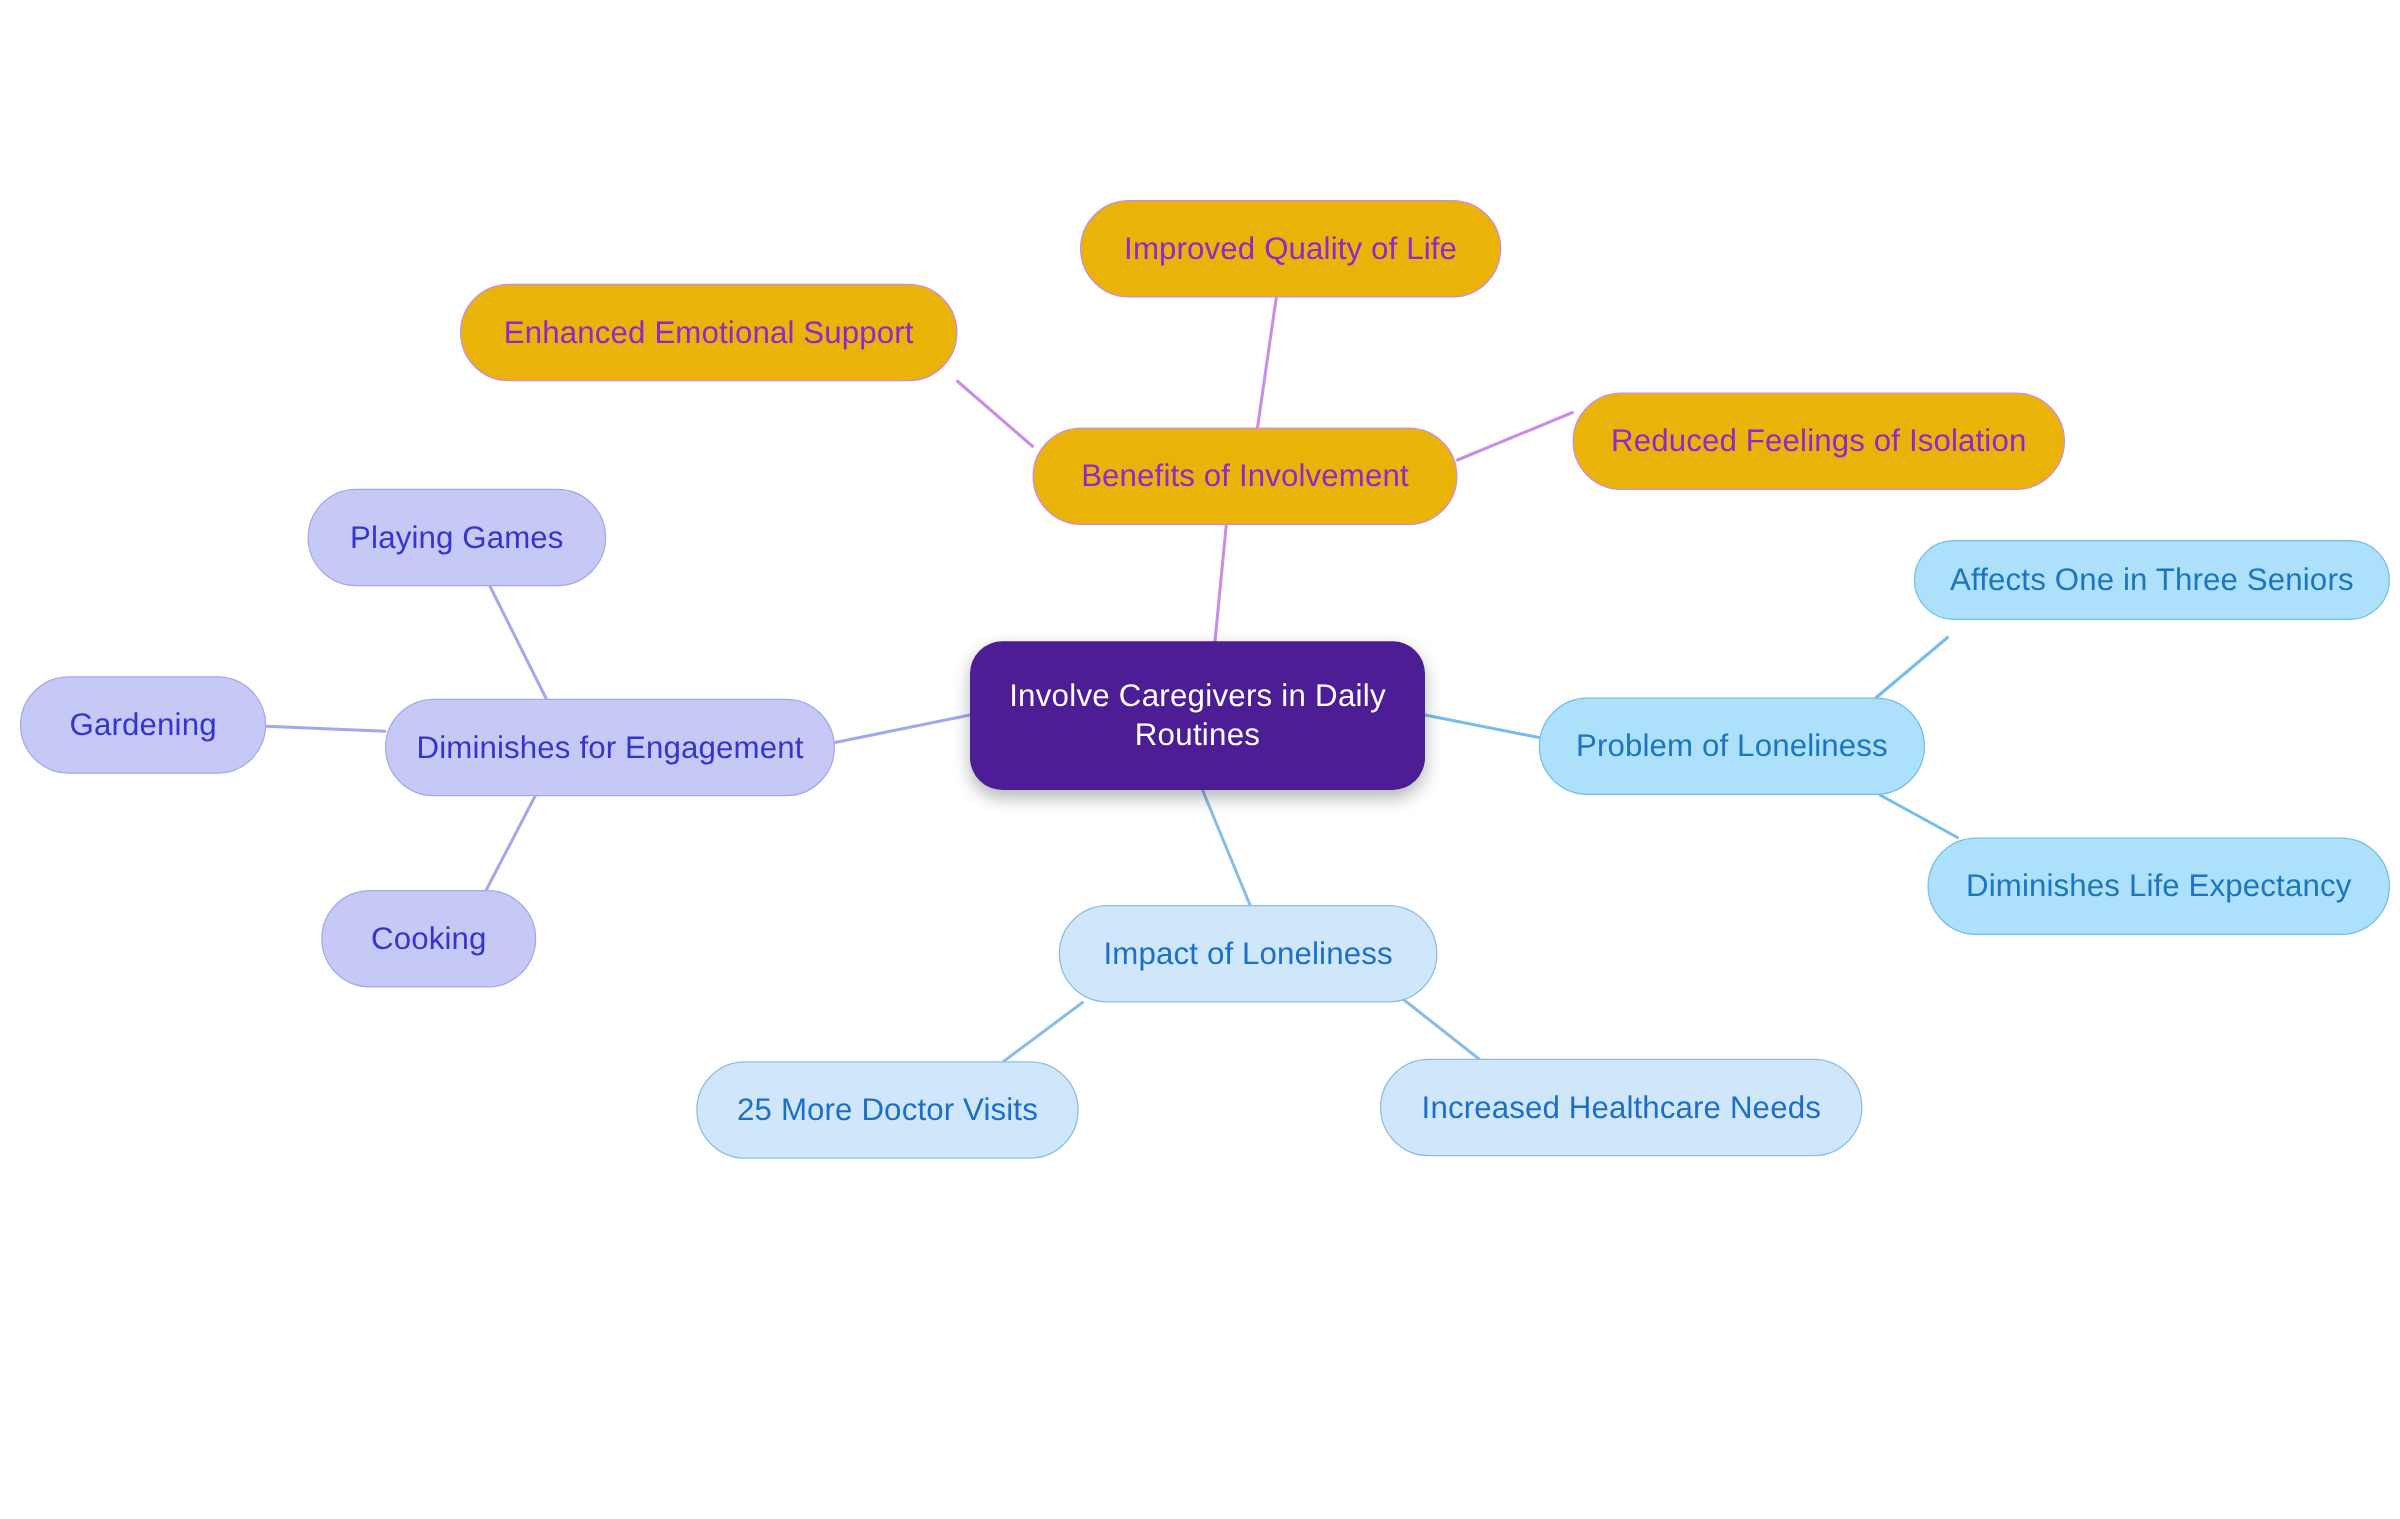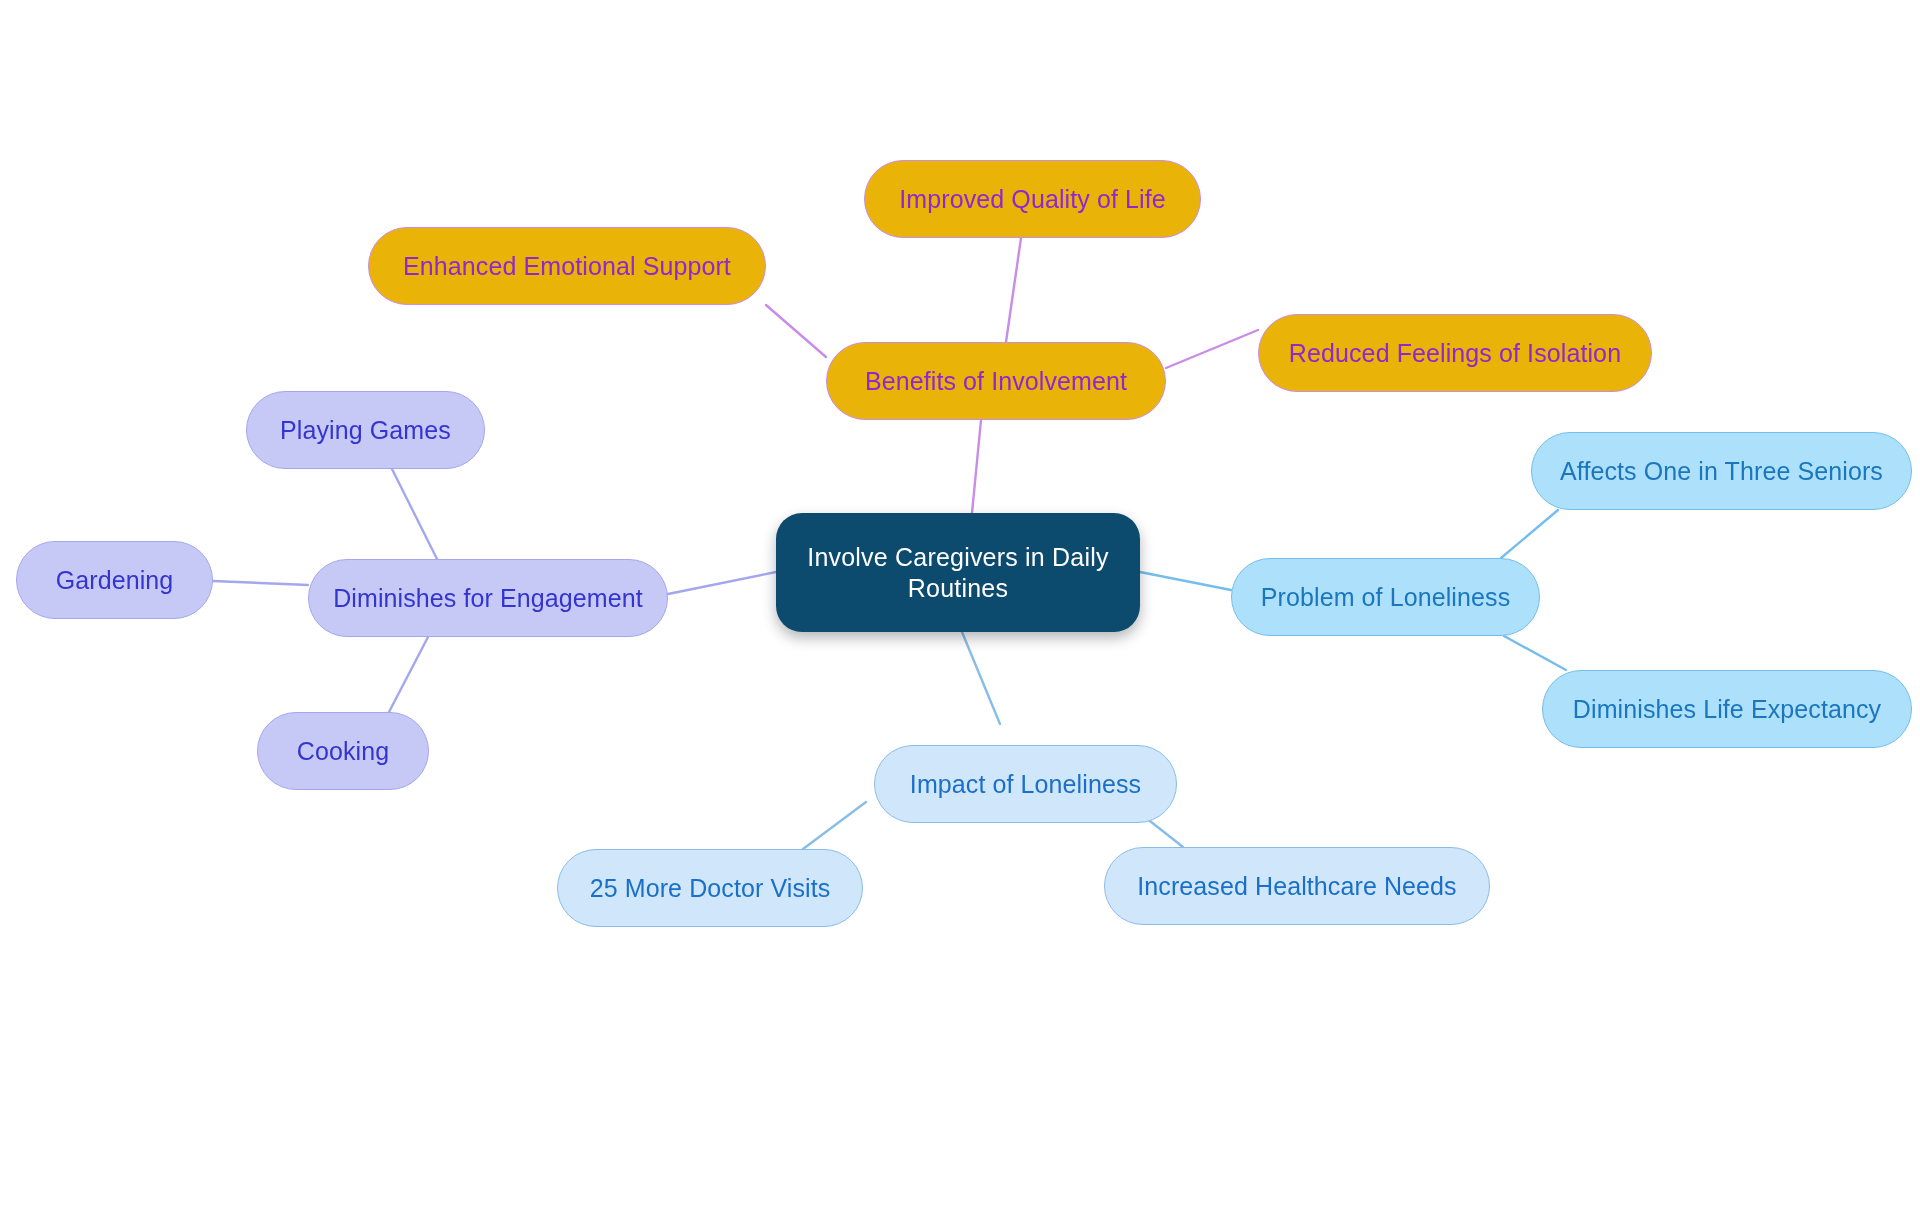--- a/index.html
+++ b/index.html
@@ -44,21 +44,21 @@
     border-width: 1.6px;
     line-height: 1.22;
     white-space: pre-line;
     letter-spacing: 0.1px;
     padding: 0 14px;
   }
 
   .node.root {
     border-radius: 26px;
     border: none;
-    background: #0c4a6e;
+    background: #4c1d95;
     color: #ffffff;
     font-size: 25px;
     box-shadow: 0 6px 14px rgba(10, 14, 22, 0.30);
     letter-spacing: 0.2px;
   }
 
   .node.purple {
     background: #eab308;
     border-color: #c98ce8;
     color: #9326cf;
@@ -153,21 +153,21 @@
 Routines</div>
       <div class="node purple" style="left: 826px; top: 342px; width: 340px; height: 78px;">Benefits of Involvement</div>
       <div class="node purple" style="left: 864px; top: 160px; width: 337px; height: 78px;">Improved Quality of Life</div>
       <div class="node purple" style="left: 368px; top: 227px; width: 398px; height: 78px;">Enhanced Emotional Support</div>
       <div class="node purple" style="left: 1258px; top: 278px; width: 394px; height: 78px; margin-top: 36px;">Reduced Feelings of Isolation</div>
       <div class="node indigo" style="left: 308px; top: 559px; width: 360px; height: 78px;">Diminishes for Engagement</div>
       <div class="node indigo" style="left: 246px; top: 391px; width: 239px; height: 78px;">Playing Games</div>
       <div class="node indigo" style="left: 16px; top: 541px; width: 197px; height: 78px;">Gardening</div>
       <div class="node indigo" style="left: 257px; top: 712px; width: 172px; height: 78px;">Cooking</div>
       <div class="node sky" style="left: 1231px; top: 558px; width: 309px; height: 78px;">Problem of Loneliness</div>
-      <div class="node sky" style="left: 1531px; top: 432px; width: 381px; height: 78px;">Affects One in Three Seniors</div>
+      <div class="node sky" style="left: 1531px; top: 432px; width: 381px; height: 64px;">Affects One in Three Seniors</div>
       <div class="node sky" style="left: 1542px; top: 670px; width: 370px; height: 78px;">Diminishes Life Expectancy</div>
-      <div class="node sky-soft" style="left: 874px; top: 724px; width: 303px; height: 78px; margin-top: 21px;">Impact of Loneliness</div>
+      <div class="node sky-soft" style="left: 847px; top: 724px; width: 303px; height: 78px;">Impact of Loneliness</div>
       <div class="node sky-soft" style="left: 557px; top: 849px; width: 306px; height: 78px;">25 More Doctor Visits</div>
       <div class="node sky-soft" style="left: 1104px; top: 847px; width: 386px; height: 78px;">Increased Healthcare Needs</div>
     </div>
 
 
 </div>
 
 </body></html>

